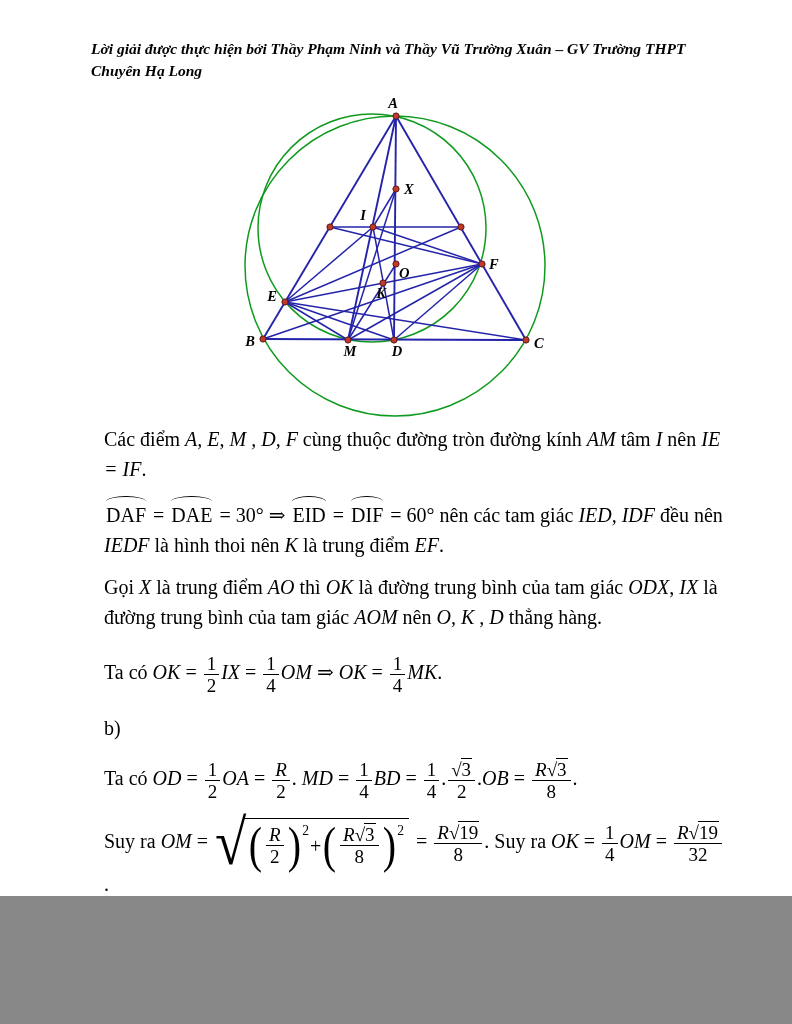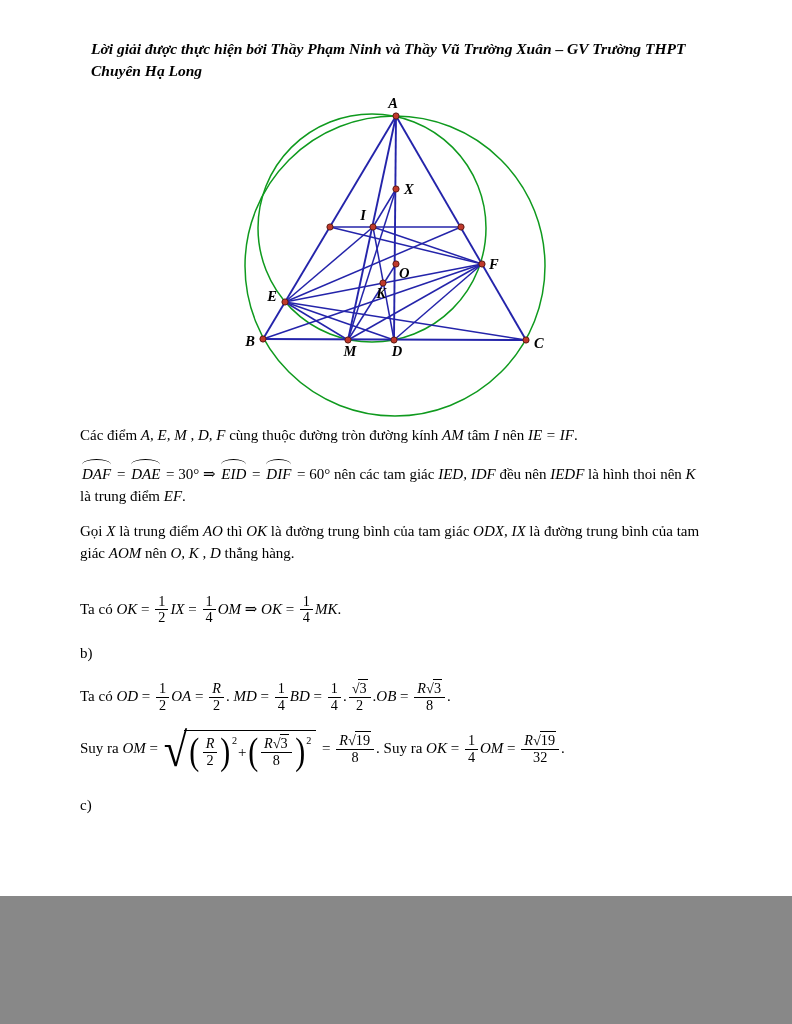--- a/index.html
+++ b/index.html
@@ -12,25 +12,25 @@
     color:#000;
     overflow:hidden;
   }
   .doc-header{
     position:absolute;left:91px;top:38px;width:645px;
     font-size:15.5px;font-weight:bold;font-style:italic;
     line-height:1.42;
   }
   svg.fig{position:absolute;left:0;top:0;}
   .content{
-    position:absolute;left:80px;top:424px;width:625px;
-    font-size:15px;line-height:1.5;
+    position:absolute;left:104px;top:424px;width:625px;
+    font-size:20px;line-height:1.5;
   }
   .para{margin:0 0 12px 0;}
-  .para.p3{margin-bottom:29px;}
+  .para.p3{margin-bottom:21px;}
   .para.mathline{margin-bottom:16px;}
   .para.itemb{margin:2px 0 16px 0;}
   .para.p6{margin-bottom:24px;}
   .para.itemc{margin:0;}
   .doc-footer{
     position:absolute;left:0;top:962px;width:100%;
     text-align:center;font-size:15.5px;
   }
   
   .mi{font-style:italic;}
@@ -42,21 +42,21 @@
   .fden{display:block;padding:0 3px;}
   .sqrt{white-space:nowrap;display:inline;}
   .sqrt .rad{font-style:normal;letter-spacing:-1px;}
   .sqrt .sbody{border-top:1px solid #000;padding:0 1px;font-style:normal;}
   .sqrtb{display:inline-flex;align-items:center;vertical-align:middle;margin:0 2px;}
   .sqrtb>.rad{font-size:285%;line-height:0.6;font-weight:300;transform:scaleY(1.12);margin-right:-3px;}
   .sqrtb>.sbbody{display:inline-flex;align-items:center;border-top:1.5px solid #000;padding:5px 4px 1px 4px;}
   .bigpar{display:inline-flex;align-items:center;}
   .bigpar>.lp,.bigpar>.rp{font-size:250%;font-weight:300;line-height:0.75;transform:scaleX(0.8);}
   .bigpar>.psup{align-self:flex-start;font-size:68%;margin:-3px 1px 0 0;}
-  .arc{position:relative;font-style:italic;display:inline-block;padding:4px 2px 0 2px;}
+  .arc{position:relative;display:inline-block;padding:4px 2px 0 2px;}
   .arc::before{
     content:"";position:absolute;top:0;left:2px;right:2px;height:6px;
     border-top:1.5px solid #000;
     border-radius:100% 100% 0 0 / 160% 160% 0 0;
   }
 </style>
 </head>
 <body>
 
 <div class="page">

